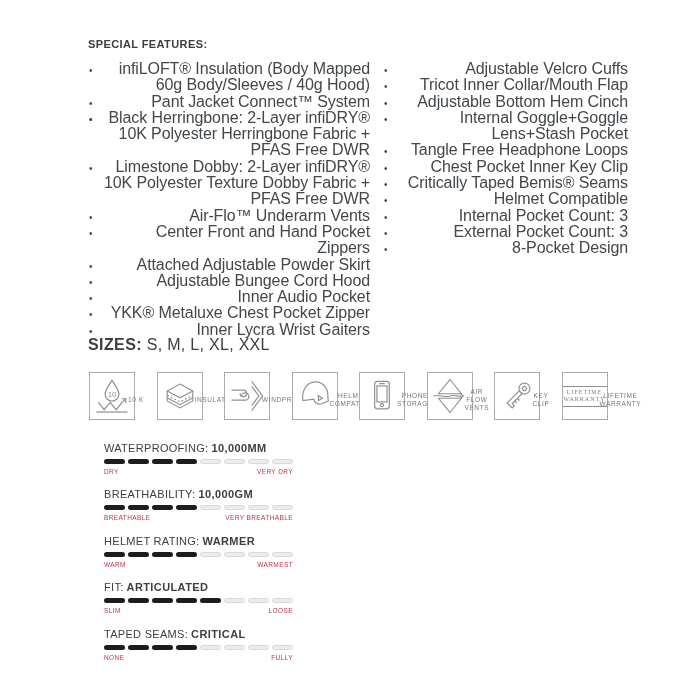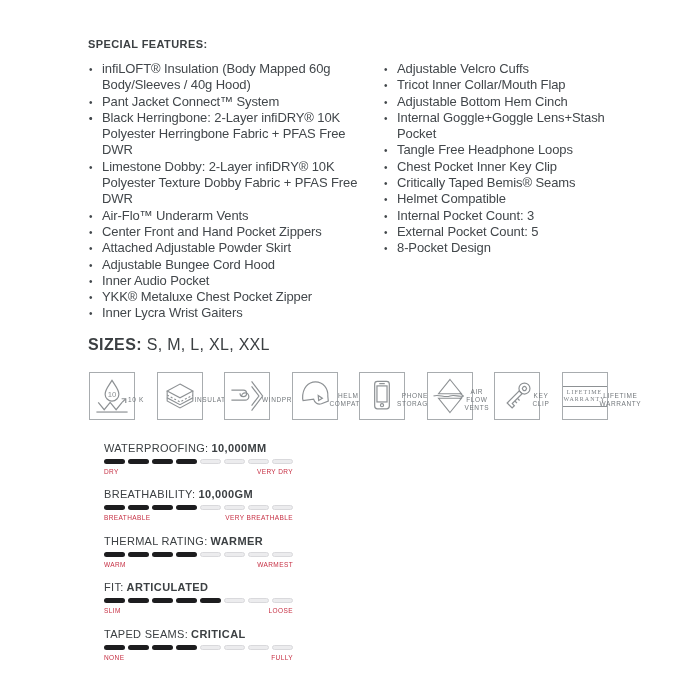--- a/index.html
+++ b/index.html
@@ -5,22 +5,22 @@
   * { margin:0; padding:0; box-sizing:border-box; }
   html,body { width:700px; height:700px; background:#ffffff; font-family:"Liberation Sans", sans-serif; }
   .page { position:relative; width:700px; height:700px; background:#fff; overflow:hidden; }
 
   .sf-heading { position:absolute; left:88px; top:38px; font-size:11px; font-weight:bold;
                 letter-spacing:.4px; color:#3c4043; }
 
   .col { position:absolute; top:61px; list-style:none; }
   .col-left  { left:88px;  width:282px; }
   .col-right { left:383px; width:245px; }
-  .col li { position:relative; padding-left:14px; font-size:13px; line-height:16.3px;
-            color:#42474b; letter-spacing:-0.1px; }
+  .col li { position:relative; padding-left:14px; font-size:16px; line-height:16.3px;
+            color:#42474b; letter-spacing:-0.1px;text-align:right; }
   .col li .blt { position:absolute; left:1px; top:0; color:#42474b; }
   .col li .blt::before { content:"•"; font-size:10px; }
 
   .sizes-line { position:absolute; left:88px; top:336px; font-size:16px; color:#3c4043; letter-spacing:.3px; }
   .sizes-line b { letter-spacing:.4px; }
 
   .icon-row { position:absolute; left:89px; top:372px; display:flex; }
   .icon-cell { width:48px; margin-right:19.5px; display:flex; flex-direction:row; align-items:center; }
   .icon-box { width:48px; height:48px; border:1px solid #a8acaf; background:#fff;
               display:flex; align-items:center; justify-content:center; }
@@ -66,21 +66,21 @@
   <ul class="col col-right">
     <li><span class="blt"></span><span>Adjustable Velcro Cuffs</span></li>
     <li><span class="blt"></span><span>Tricot Inner Collar/Mouth Flap</span></li>
     <li><span class="blt"></span><span>Adjustable Bottom Hem Cinch</span></li>
     <li><span class="blt"></span><span>Internal Goggle+Goggle Lens+Stash Pocket</span></li>
     <li><span class="blt"></span><span>Tangle Free Headphone Loops</span></li>
     <li><span class="blt"></span><span>Chest Pocket Inner Key Clip</span></li>
     <li><span class="blt"></span><span>Critically Taped Bemis® Seams</span></li>
     <li><span class="blt"></span><span>Helmet Compatible</span></li>
     <li><span class="blt"></span><span>Internal Pocket Count: 3</span></li>
-    <li><span class="blt"></span><span>External Pocket Count: 5</span></li>
+    <li><span class="blt"></span><span>External Pocket Count: 3</span></li>
     <li><span class="blt"></span><span>8-Pocket Design</span></li>
   </ul>
 
   <div class="sizes-line">
     <b>SIZES:</b>
     <span>S, M, L, XL, XXL</span>
   </div>
 
   <div class="icon-row">
 
@@ -213,21 +213,21 @@
         <span class="seg seg-empty"></span>
         <span class="seg seg-empty"></span>
       </div>
     <div class="r-ends">
         <span>BREATHABLE</span>
         <span>VERY BREATHABLE</span>
       </div>
   </div>
 
   <div class="rating" style="top:535px">
-    <div class="r-head"><span>THERMAL RATING:</span><b>WARMER</b></div>
+    <div class="r-head"><span>HELMET RATING:</span><b>WARMER</b></div>
     <div class="r-bar">
         <span class="seg seg-filled"></span>
         <span class="seg seg-filled"></span>
         <span class="seg seg-filled"></span>
         <span class="seg seg-filled"></span>
         <span class="seg seg-empty"></span>
         <span class="seg seg-empty"></span>
         <span class="seg seg-empty"></span>
         <span class="seg seg-empty"></span>
       </div>

